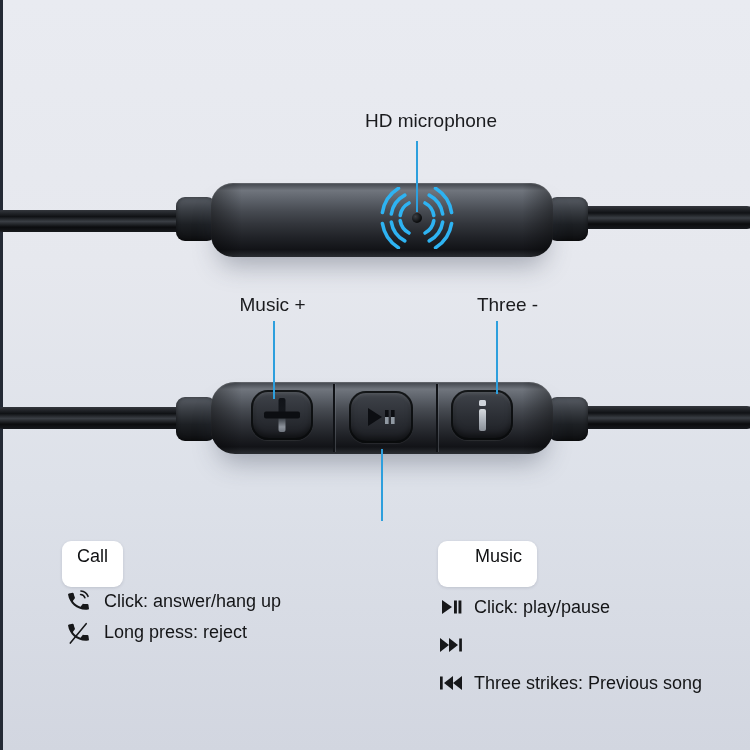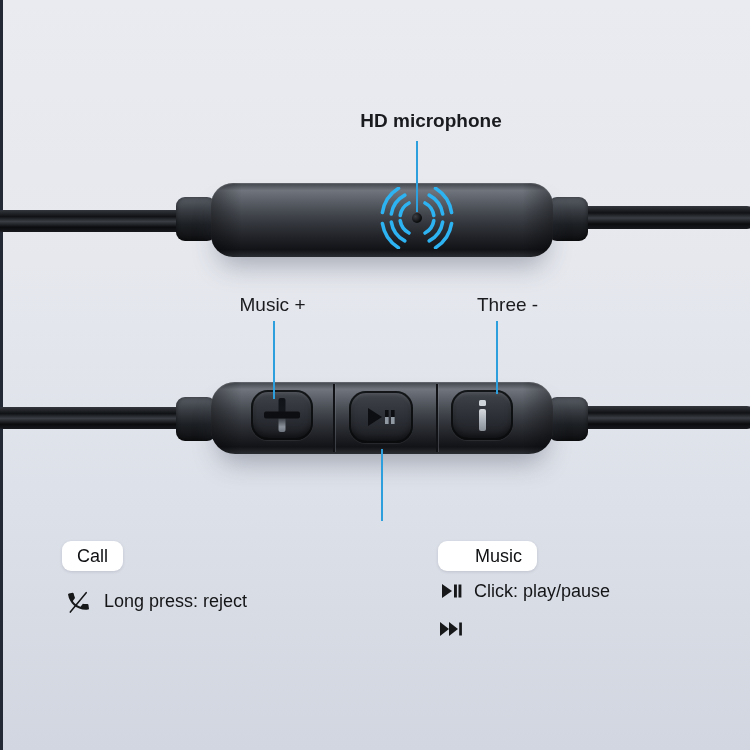--- a/index.html
+++ b/index.html
@@ -5,21 +5,21 @@
   html,body{margin:0;padding:0;}
   body{font-family:"Liberation Sans","DejaVu Sans",sans-serif;}
   .stage{
     position:relative;width:750px;height:750px;overflow:hidden;
     background:linear-gradient(180deg,#e9ebf1 0%,#e6e8ee 35%,#dde1e9 65%,#d2d6e0 100%);
   }
   .left-edge{position:absolute;left:0;top:0;width:3px;height:750px;background:#242a35;}
 
   
   .label{position:absolute;color:#1a1b1e;font-size:19px;text-align:center;white-space:nowrap;}
-  .hd-label{left:311px;top:110px;width:240px;font-weight:bold;}
+  .hd-label{left:311px;top:110px;width:240px;}
   .vplus-label{left:205px;top:294px;width:135px;}
   .vminus-label{left:440px;top:294px;width:135px;}
   .callout-line{position:absolute;width:2px;background:#2d9fdd;z-index:8;}
   .line-mic{left:416px;top:141px;height:71px;}
   .line-vplus{left:273px;top:321px;height:78px;}
   .line-vminus{left:496px;top:321px;height:73px;}
   .line-play{left:381px;top:449px;height:72px;}
 
   
   .cable{position:absolute;height:22px;border-radius:11px;z-index:1;
@@ -63,28 +63,28 @@
   .btn-minus{left:240px;top:8px;width:62px;height:50px;}
   .plus-h{position:absolute;left:50%;top:50%;transform:translate(-50%,-50%);width:36px;height:7px;border-radius:2px;background:#0c0e12;}
   .plus-v{position:absolute;left:50%;top:50%;transform:translate(-50%,-50%);width:7px;height:34px;border-radius:2px;
     background:linear-gradient(180deg,#101318 0%,#14171c 40%,#3a3f46 60%,#8d939c 85%,#6f757e 100%);}
   .minus-glyph{display:flex;flex-direction:column;align-items:center;}
   .minus-top{width:7px;height:6px;border-radius:1.5px;background:#cfd4da;}
   .minus-gap{width:7px;height:3px;}
   .minus-bar{width:7px;height:22px;border-radius:2px;background:linear-gradient(180deg,#d6dade 0%,#aab0b8 55%,#8a9098 100%);}
 
   
-  .badge{position:absolute;height:30px;line-height:30px;padding:0 15px;border-radius:9px;background:#ffffff;
+  .badge{position:absolute;height:46px;line-height:30px;padding:0 15px;border-radius:9px;background:#ffffff;
     color:#0f1012;font-size:18px;box-shadow:0 1px 3px rgba(40,48,66,.15);white-space:nowrap;z-index:6;}
   .badge-call{left:62px;top:541px;}
   .badge-music{left:438px;top:541px;padding-left:37px;}
 
   .info-rows{position:absolute;display:grid;z-index:6;}
   .call-rows{left:64px;top:586px;row-gap:1px;}
-  .music-rows{left:438px;top:576px;row-gap:8px;}
+  .music-rows{left:438px;top:592px;row-gap:8px;}
   .info-row{display:flex;align-items:center;height:30px;gap:12px;}
   .music-rows .info-row{gap:10px;}
   .info-row .txt{font-size:18px;color:#141517;white-space:nowrap;}
   .icon-box{display:flex;align-items:center;justify-content:center;width:28px;}
   .music-rows .icon-box{width:26px;}
   .phone-tilt{transform:rotate(-8deg);}
 </style>
 </head>
 <body>
 
@@ -155,20 +155,30 @@
   <div class="callout-line line-play"></div>
 
   <div class="badge badge-call">
     <span>Call</span>
   </div>
   <div class="info-rows call-rows">
     <div class="info-row">
       <span class="icon-box">
         <svg class="phone-tilt" width="25" height="25" viewBox="0 0 24 24">
           <path d="M6.62 10.79c1.44 2.83 3.76 5.14 6.59 6.59l2.2-2.21c.27-.27.67-.36 1.02-.24 1.12.37 2.33.57 3.57.57.55 0 1 .45 1 1V20c0 .55-.45 1-1 1-9.39 0-17-7.61-17-17 0-.55.45-1 1-1h3.5c.55 0 1 .45 1 1 0 1.25.2 2.45.57 3.57.11.35.03.74-.25 1.02l-2.2 2.2z" fill="#17181a"></path>
+          <path d="M14.9 5.6a4.8 4.8 0 0 1 3.7 3.7" stroke="#17181a" stroke-width="1.5" fill="none" stroke-linecap="round"></path>
+          <path d="M15.7 2.3a8.0 8.0 0 0 1 6.1 6.1" stroke="#17181a" stroke-width="1.5" fill="none" stroke-linecap="round"></path>
+        </svg>
+      </span>
+      <span class="txt">Click: answer/hang up</span>
+    </div>
+    <div class="info-row">
+      <span class="icon-box">
+        <svg class="phone-tilt" width="25" height="25" viewBox="0 0 24 24">
+          <path d="M6.62 10.79c1.44 2.83 3.76 5.14 6.59 6.59l2.2-2.21c.27-.27.67-.36 1.02-.24 1.12.37 2.33.57 3.57.57.55 0 1 .45 1 1V20c0 .55-.45 1-1 1-9.39 0-17-7.61-17-17 0-.55.45-1 1-1h3.5c.55 0 1 .45 1 1 0 1.25.2 2.45.57 3.57.11.35.03.74-.25 1.02l-2.2 2.2z" fill="#17181a"></path>
           <line x1="2.8" y1="21" x2="20.5" y2="4.6" stroke="#17181a" stroke-width="1.5" stroke-linecap="round"></line>
         </svg>
       </span>
       <span class="txt">Long press: reject</span>
     </div>
   </div>
 
   <div class="badge badge-music">
     <span>Music</span>
   </div>
@@ -185,14 +195,24 @@
     </div>
     <div class="info-row">
       <span class="icon-box">
         <svg width="24" height="16" viewBox="0 0 24 16">
           <path d="M1 1 L10 8 L1 15 Z" fill="#17181a"></path>
           <path d="M10 1 L19 8 L10 15 Z" fill="#17181a"></path>
           <rect x="20.2" y="1.5" width="2.7" height="13" fill="#17181a"></rect>
         </svg>
       </span>
     </div>
+    <div class="info-row">
+      <span class="icon-box">
+        <svg width="24" height="16" viewBox="0 0 24 16">
+          <rect x="1" y="1.5" width="2.7" height="13" fill="#17181a"></rect>
+          <path d="M14 1 L5 8 L14 15 Z" fill="#17181a"></path>
+          <path d="M23 1 L14 8 L23 15 Z" fill="#17181a"></path>
+        </svg>
+      </span>
+      <span class="txt">Three strikes: Previous song</span>
+    </div>
   </div>
 </div>
 
 </body></html>

